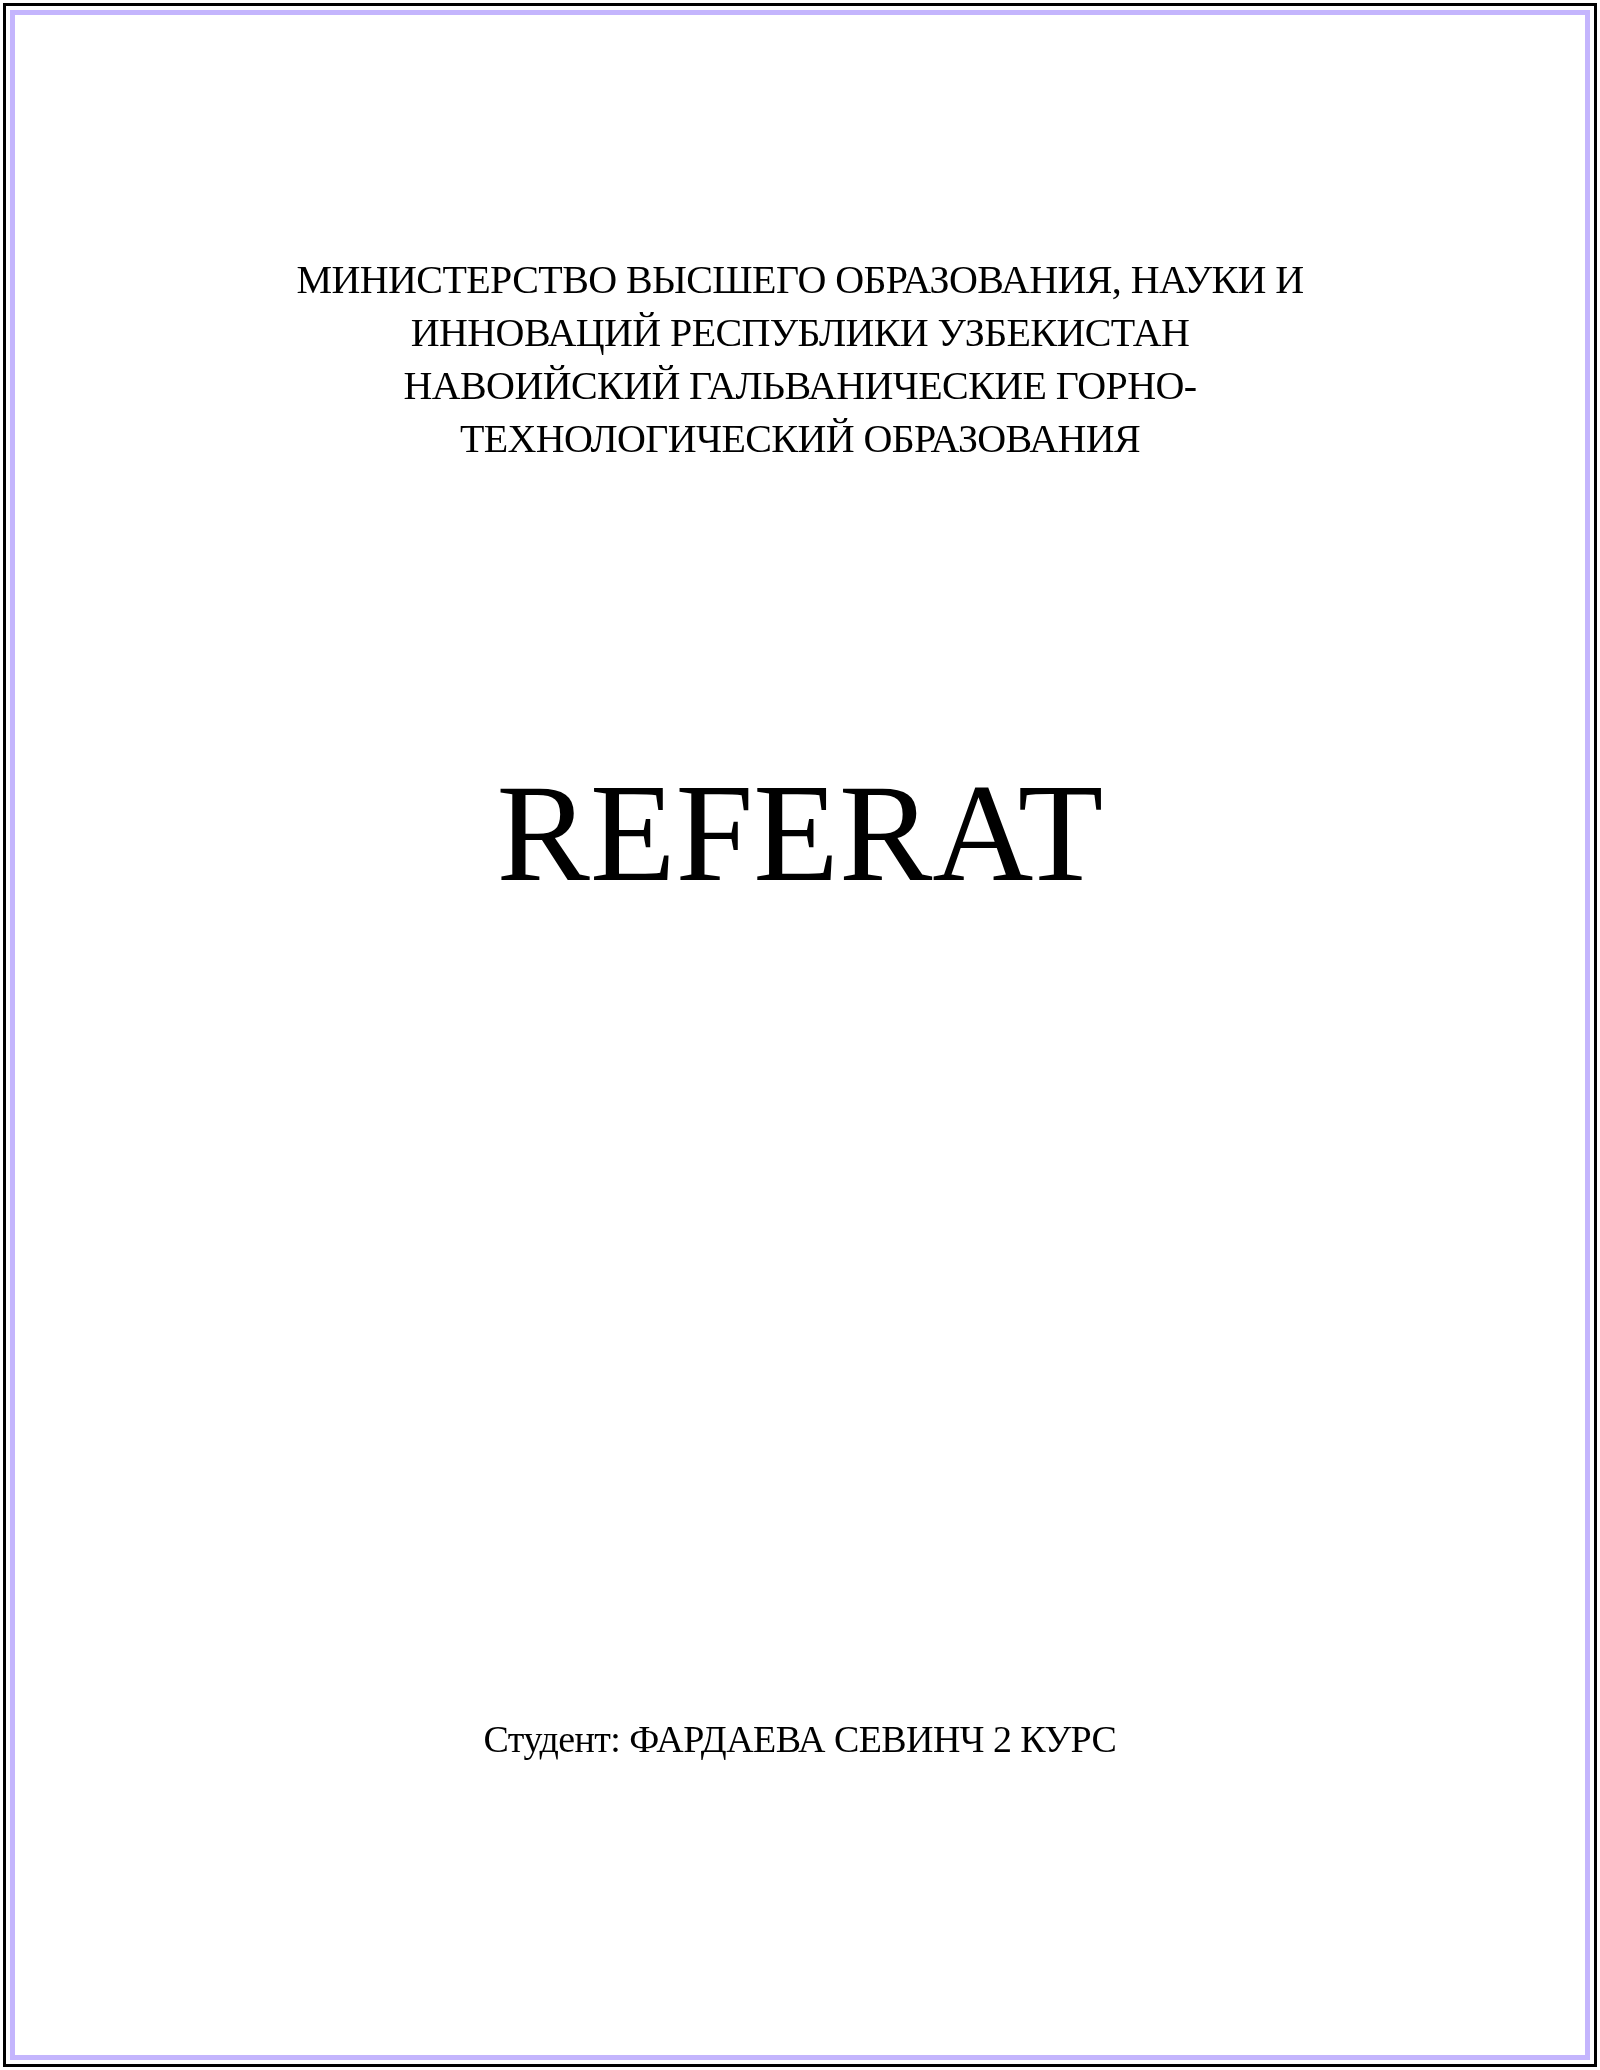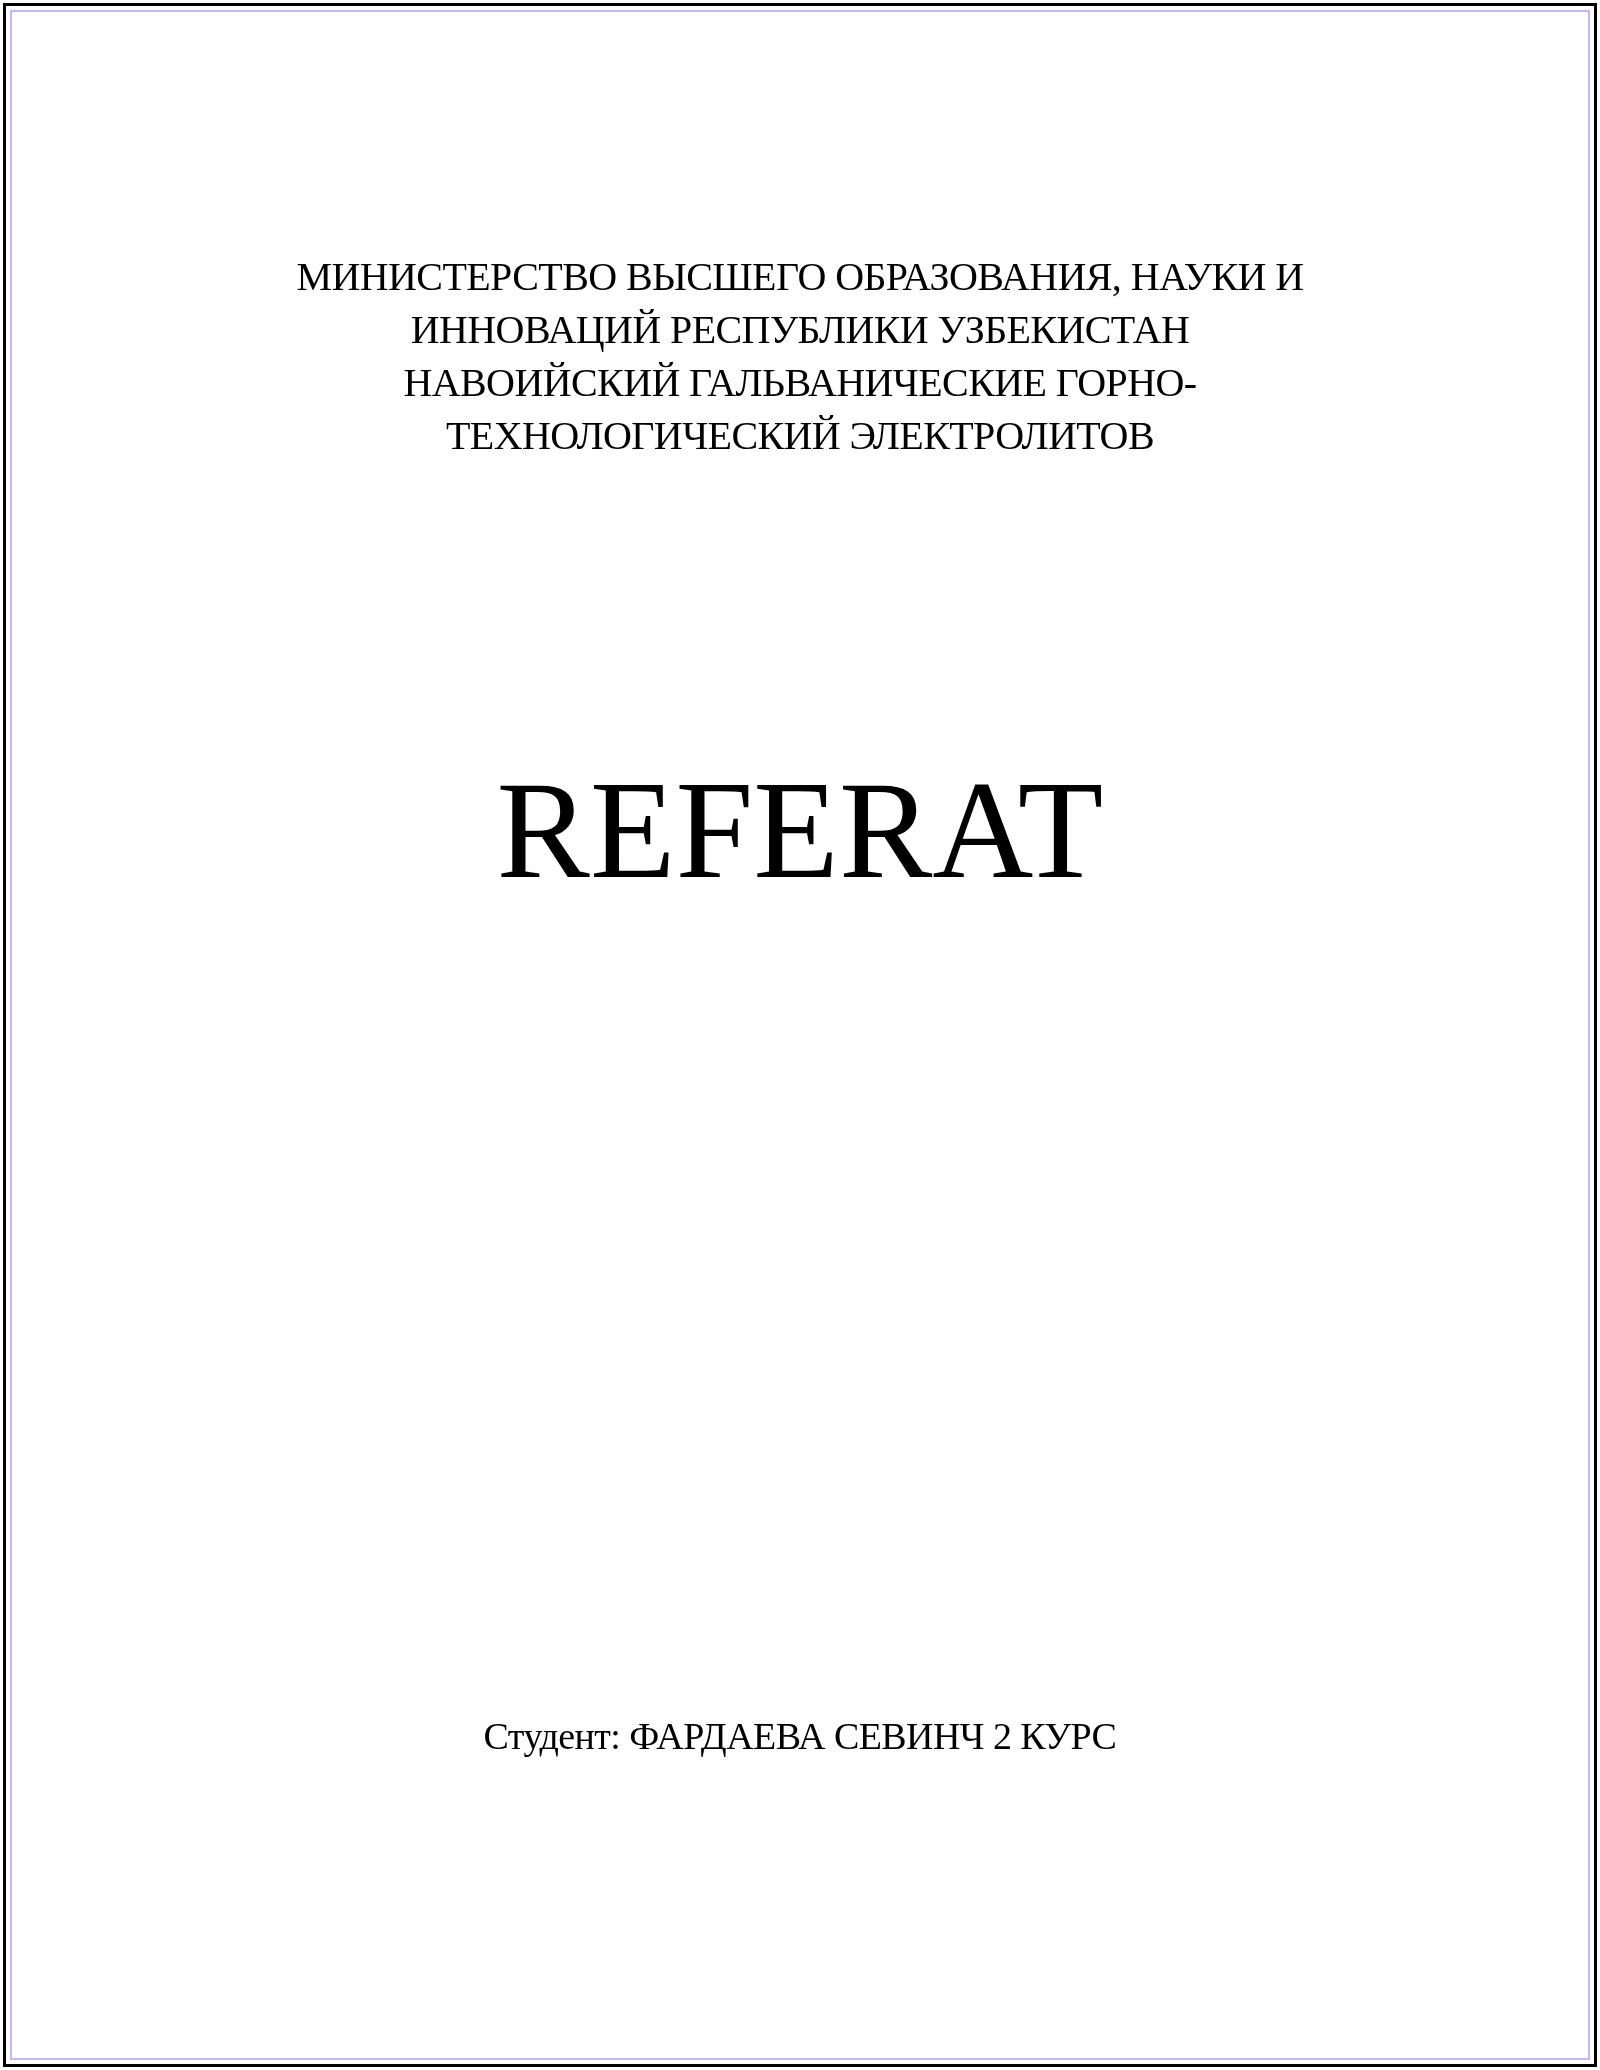--- a/index.html
+++ b/index.html
@@ -17,21 +17,21 @@
     overflow: hidden;
   }
   .frame-outer {
     position: absolute;
     inset: 3px;
     border: 3px solid #000000;
   }
   .frame-inner {
     position: absolute;
     inset: 4px;
-    border: 2px solid #c4b5fd;
+    border: 5px solid #c4b5fd;
     padding-left: 20px;
   }
   .textline, .textblock {
     position: absolute;
     left: 0;
     right: 0;
     text-align: center;
     white-space: nowrap;
   }
   .header-block {
@@ -76,21 +76,21 @@
 <body>
 
 <div class="page">
   <div class="frame-outer">
     <div class="frame-inner">
 
       <div class="textblock header-block">
         <div>МИНИСТЕРСТВО ВЫСШЕГО ОБРАЗОВАНИЯ, НАУКИ И</div>
         <div>ИННОВАЦИЙ РЕСПУБЛИКИ УЗБЕКИСТАН</div>
         <div>НАВОИЙСКИЙ ГАЛЬВАНИЧЕСКИЕ ГОРНО-</div>
-        <div>ТЕХНОЛОГИЧЕСКИЙ ЭЛЕКТРОЛИТОВ</div>
+        <div>ТЕХНОЛОГИЧЕСКИЙ ОБРАЗОВАНИЯ</div>
       </div>
 
       <div class="textline main-title">REFERAT</div>
 
 
 
 
       <div class="textline student-line">Студент: ФАРДАЕВА СЕВИНЧ 2 КУРС</div>
 
     </div>

